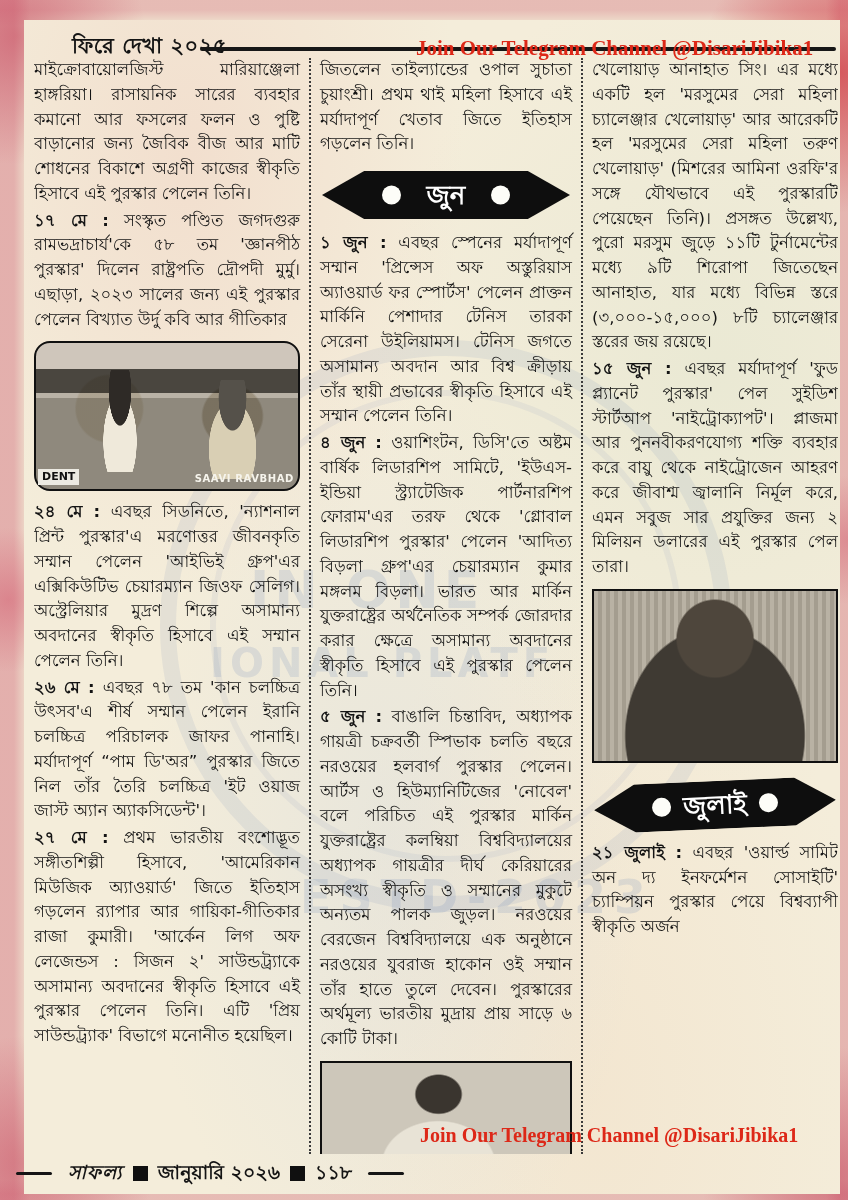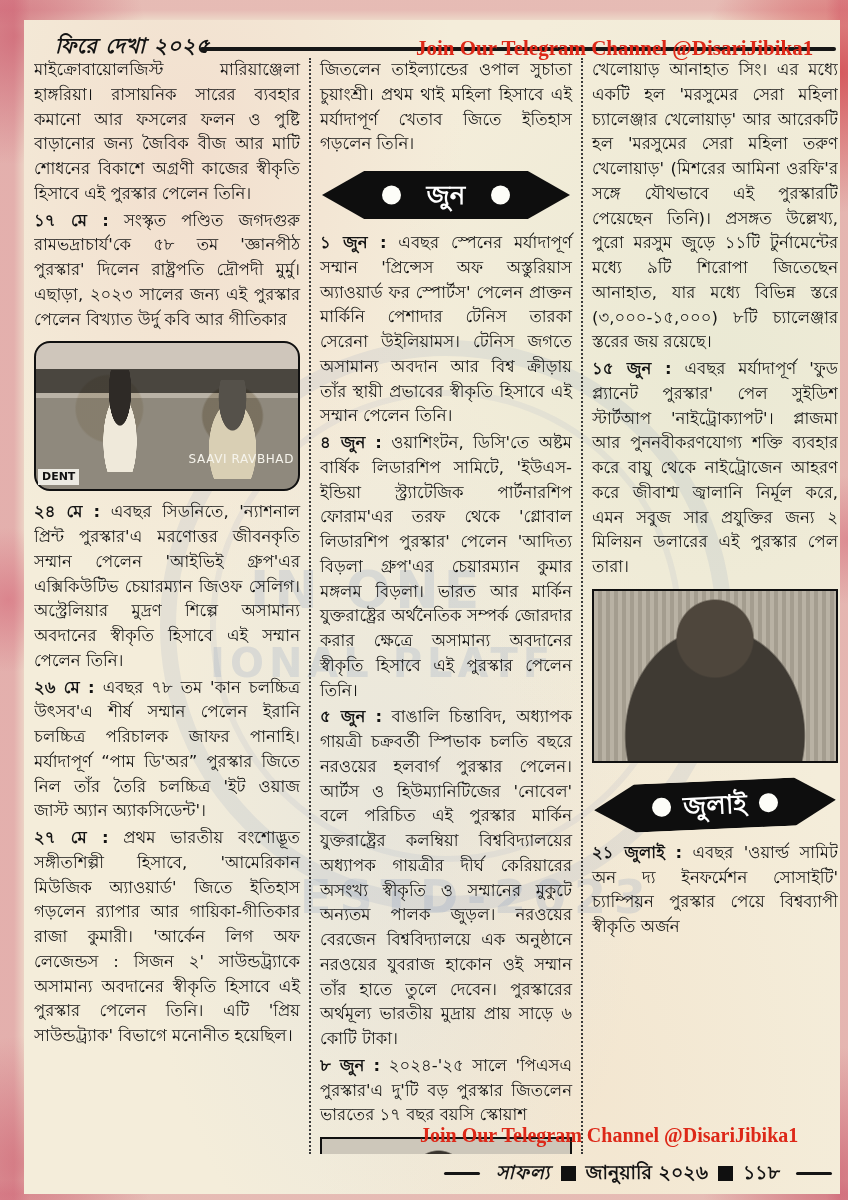--- a/index.html
+++ b/index.html
@@ -26,21 +26,21 @@
       #f4edda;}
   
   .emblem{position:absolute;left:160px;top:340px;width:540px;height:540px;border-radius:50%;
     border:16px solid rgba(85,120,180,.10);pointer-events:none;}
   .emblem::before{content:"";position:absolute;inset:34px;border-radius:50%;border:6px solid rgba(85,120,180,.08);}
   .ghost{position:absolute;color:rgba(80,115,180,.14);font-weight:bold;letter-spacing:5px;pointer-events:none;white-space:nowrap;}
   .ghost1{left:250px;top:560px;font-size:52px;}
   .ghost2{left:210px;top:640px;font-size:40px;}
   .ghost3{left:300px;top:870px;font-size:46px;letter-spacing:8px;}
   
-  .hdr-title{position:absolute;left:55px;top:30px;font-size:21px;font-weight:bold;font-style:italic;letter-spacing:.5px;}
+  .hdr-title{position:absolute;left:72px;top:30px;font-size:21px;font-weight:bold;letter-spacing:.5px;}
   .hdr-rule{position:absolute;left:200px;right:12px;top:47px;height:4px;background:#171717;border-radius:3px;}
   .wm{position:absolute;color:#dd2818;font-family:"Liberation Serif","DejaVu Serif",serif;font-weight:bold;white-space:nowrap;}
   .wm-top{left:416px;top:36px;font-size:21px;}
   .wm-bottom{left:420px;top:1124px;font-size:20px;}
   
   .cols{position:absolute;left:34px;top:58px;right:10px;height:1096px;display:flex;}
   .col{overflow:hidden;text-align:justify;font-size:16.5px;line-height:1.5;}
   .col-left{width:266px;padding-right:9px;border-right:2px dotted #3a3a3a;}
   .col-mid{width:252px;padding:0 9px;border-right:2px dotted #3a3a3a;}
   .col-right{flex:1;padding-left:9px;}
@@ -62,32 +62,32 @@
       radial-gradient(circle at 28% 45%, #efeadf 0 16%, transparent 17%),
       radial-gradient(circle at 75% 50%, #d9d2c4 0 14%, transparent 15%);
     background-blend-mode:multiply;border-radius:16px;}
   .photo1::before{content:"";position:absolute;left:22%;top:18%;width:20%;height:70%;
     background:radial-gradient(ellipse at 50% 20%, #2e2a26 0 30%, transparent 31%),
     radial-gradient(ellipse at 50% 70%, #efe9da 0 45%, transparent 46%);}
   .photo1::after{content:"";position:absolute;right:12%;top:25%;width:26%;height:68%;
     background:radial-gradient(ellipse at 50% 18%, #55514a 0 28%, transparent 29%),
     radial-gradient(ellipse at 50% 70%, #d9cfb4 0 48%, transparent 49%);}
   .cap-left{position:absolute;left:2px;bottom:4px;background:#eceae2;color:#111;font-size:11px;font-weight:bold;padding:0 4px;z-index:2;}
-  .cap-right{position:absolute;right:4px;bottom:21px;color:#f6f4ec;font-size:12px;font-weight:normal;letter-spacing:.6px;z-index:2;}
+  .cap-right{position:absolute;right:4px;bottom:3px;color:#f6f4ec;font-size:10px;font-weight:bold;letter-spacing:.6px;z-index:2;}
   .photo2{height:170px;background:
       radial-gradient(ellipse at 50% 28%, #4e463c 0 22%, transparent 23%),
       radial-gradient(ellipse at 50% 85%, #3f3a33 0 52%, transparent 53%),
       repeating-linear-gradient(90deg,#b9b2a4 0 4px,#a49d8f 4px 8px),
       linear-gradient(180deg,#c9d2da 0 55%,#9aa4ad 55% 100%);}
   .photo3{height:142px;background:
       radial-gradient(ellipse at 47% 22%, #3a352f 0 12%, transparent 13%),
       radial-gradient(ellipse at 47% 72%, #e8e3d6 0 30%, transparent 31%),
       linear-gradient(180deg,#cdc7ba 0 72%,#5c574f 72% 78%,#b7b1a3 78% 100%);}
   
-  .footer{position:absolute;left:0;right:0;top:1158px;text-align:right;font-size:19px;font-weight:bold;}
+  .footer{position:absolute;left:0;right:0;top:1158px;text-align:left;font-size:19px;font-weight:bold;}
   .footer .sq{display:inline-block;width:15px;height:15px;background:#101010;vertical-align:middle;margin:0 10px;}
   .footer .mag{font-style:italic;letter-spacing:1px;}
   .footer .dashl,.footer .dashr{display:inline-block;width:36px;height:3px;background:#151515;vertical-align:middle;margin:0 16px;border-radius:2px;}
 </style>
 </head>
 <body>
 
 <div class="page">
   <div class="paper"></div>
 
@@ -118,21 +118,20 @@
     <div class="col col-mid">
       <p class="para">জিতলেন তাইল্যান্ডের ওপাল সুচাতা চুয়াংশ্রী। প্রথম থাই মহিলা হিসাবে এই মর্যাদাপূর্ণ খেতাব জিতে ইতিহাস গড়লেন তিনি।</p>
       <div class="banner">
         <span class="banner-dot l"></span>
         <span class="banner-label">জুন</span>
         <span class="banner-dot r"></span>
       </div>
       <p class="para"><b class="dt">১ জুন :</b> <span>এবছর স্পেনের মর্যাদাপূর্ণ সম্মান 'প্রিন্সেস অফ অস্তুরিয়াস অ্যাওয়ার্ড ফর স্পোর্টস' পেলেন প্রাক্তন মার্কিনি পেশাদার টেনিস তারকা সেরেনা উইলিয়ামস। টেনিস জগতে অসামান্য অবদান আর বিশ্ব ক্রীড়ায় তাঁর স্থায়ী প্রভাবের স্বীকৃতি হিসাবে এই সম্মান পেলেন তিনি।</span></p>
       <p class="para"><b class="dt">৪ জুন :</b> <span>ওয়াশিংটন, ডিসি'তে অষ্টম বার্ষিক লিডারশিপ সামিটে, 'ইউএস-ইন্ডিয়া স্ট্র্যাটেজিক পার্টনারশিপ ফোরাম'এর তরফ থেকে 'গ্লোবাল লিডারশিপ পুরস্কার' পেলেন 'আদিত্য বিড়লা গ্রুপ'এর চেয়ারম্যান কুমার মঙ্গলম বিড়লা। ভারত আর মার্কিন যুক্তরাষ্ট্রের অর্থনৈতিক সম্পর্ক জোরদার করার ক্ষেত্রে অসামান্য অবদানের স্বীকৃতি হিসাবে এই পুরস্কার পেলেন তিনি।</span></p>
       <p class="para"><b class="dt">৫ জুন :</b> <span>বাঙালি চিন্তাবিদ, অধ্যাপক গায়ত্রী চক্রবর্তী স্পিভাক চলতি বছরে নরওয়ের হলবার্গ পুরস্কার পেলেন। আর্টস ও হিউম্যানিটিজের 'নোবেল' বলে পরিচিত এই পুরস্কার মার্কিন যুক্তরাষ্ট্রের কলম্বিয়া বিশ্ববিদ্যালয়ের অধ্যাপক গায়ত্রীর দীর্ঘ কেরিয়ারের অসংখ্য স্বীকৃতি ও সম্মানের মুকুটে অন্যতম পালক জুড়ল। নরওয়ের বেরজেন বিশ্ববিদ্যালয়ে এক অনুষ্ঠানে নরওয়ের যুবরাজ হাকোন ওই সম্মান তাঁর হাতে তুলে দেবেন। পুরস্কারের অর্থমূল্য ভারতীয় মুদ্রায় প্রায় সাড়ে ৬ কোটি টাকা।</span></p>
-      <p class="para"><b class="dt">৮ জুন :</b> <span>২০২৪-'২৫ সালে 'পিএসএ পুরস্কার'এ দু'টি বড় পুরস্কার জিতলেন ভারতের ১৭ বছর বয়সি স্কোয়াশ</span></p>
       <div class="photo photo3"></div>
     </div>
 
     <div class="col col-right">
       <p class="para">খেলোয়াড় আনাহাত সিং। এর মধ্যে একটি হল 'মরসুমের সেরা মহিলা চ্যালেঞ্জার খেলোয়াড়' আর আরেকটি হল 'মরসুমের সেরা মহিলা তরুণ খেলোয়াড়' (মিশরের আমিনা ওরফি'র সঙ্গে যৌথভাবে এই পুরস্কারটি পেয়েছেন তিনি)। প্রসঙ্গত উল্লেখ্য, পুরো মরসুম জুড়ে ১১টি টুর্নামেন্টের মধ্যে ৯টি শিরোপা জিতেছেন আনাহাত, যার মধ্যে বিভিন্ন স্তরে (৩,০০০-১৫,০০০) ৮টি চ্যালেঞ্জার স্তরের জয় রয়েছে।</p>
       <p class="para"><b class="dt">১৫ জুন :</b> <span>এবছর মর্যাদাপূর্ণ 'ফুড প্ল্যানেট পুরস্কার' পেল সুইডিশ স্টার্টআপ 'নাইট্রোক্যাপট'। প্লাজমা আর পুননবীকরণযোগ্য শক্তি ব্যবহার করে বায়ু থেকে নাইট্রোজেন আহরণ করে জীবাশ্ম জ্বালানি নির্মূল করে, এমন সবুজ সার প্রযুক্তির জন্য ২ মিলিয়ন ডলারের এই পুরস্কার পেল তারা।</span></p>
       <div class="photo photo2"></div>
       <div class="banner tilt">
         <span class="banner-dot l"></span>
         <span class="banner-label">জুলাই</span>

